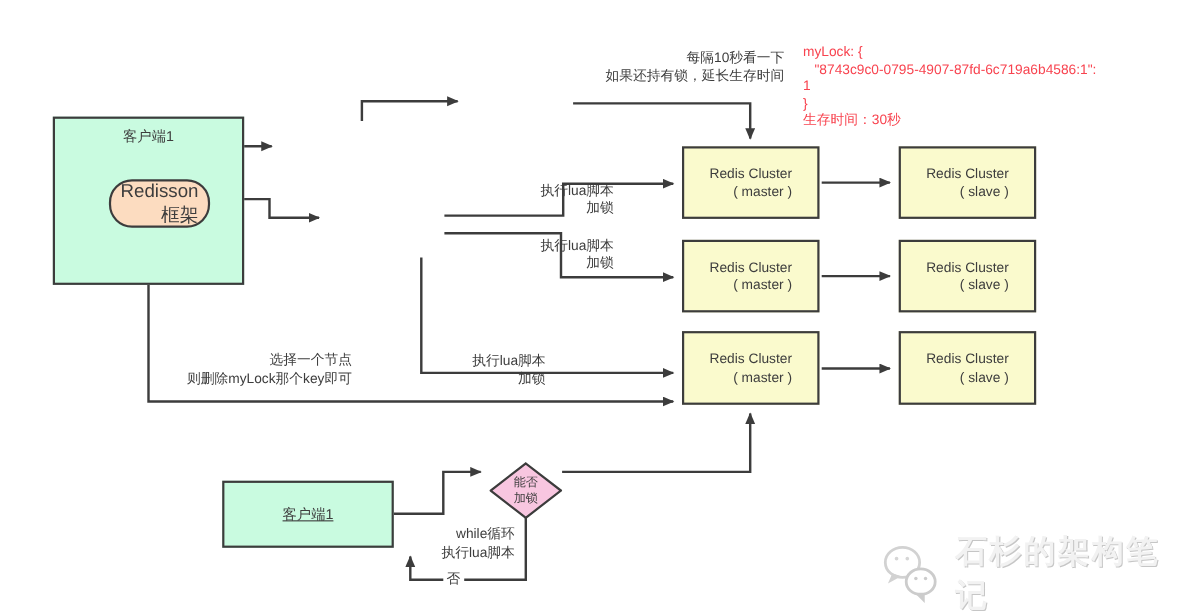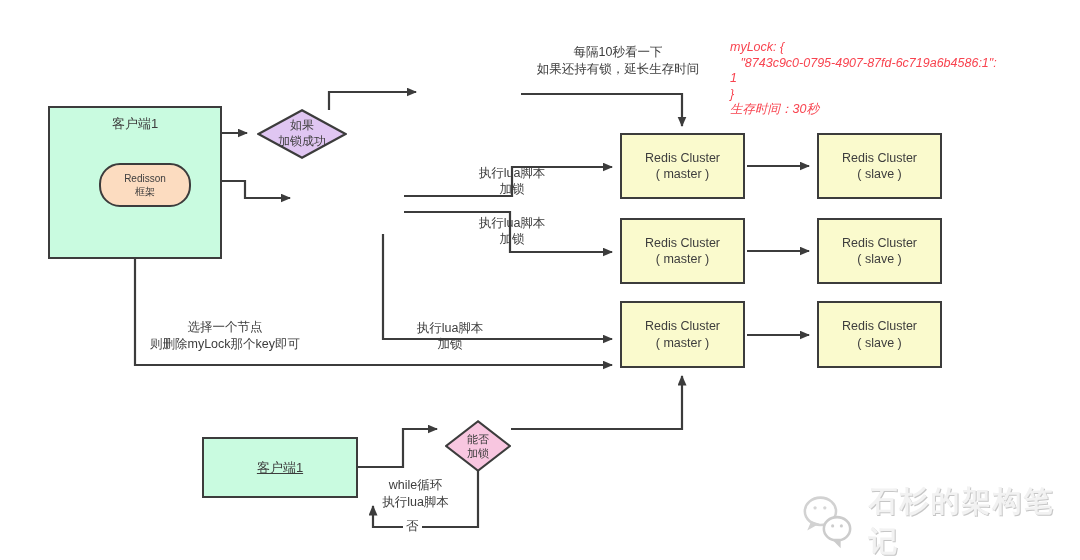--- a/index.html
+++ b/index.html
@@ -9,25 +9,25 @@
     color:#3d3d3d;overflow:hidden;
   }
   .abs{position:absolute;}
   svg.overlay{position:absolute;left:0;top:0;width:1080px;height:560px;pointer-events:none;}
   .edge{fill:none;stroke:var(--line,#3c3c3c);stroke-width:2.2px;}
   .node{
     position:absolute;border:2px solid var(--line,#3c3c3c);
     display:flex;align-items:center;justify-content:center;
     box-sizing:border-box;
   }
-  .ml{white-space:pre-line;text-align:center;line-height:1.3;}
-  .pre{white-space:pre;font-style:italic;}
+  .ml{white-space:pre-line;text-align:right;line-height:1.3;}
+  .pre{white-space:pre;}
   .client{background:var(--client_green,#c9fbe0);text-decoration:underline;}
   .client-title{position:absolute;top:7px;left:0;right:0;text-align:center;font-size:13px;}
-  .redisson{background:var(--redisson_peach,#fcdcc0);font-size:10px;border-radius:21px;}
+  .redisson{background:var(--redisson_peach,#fcdcc0);font-size:17px;border-radius:21px;}
   .watchdog{background:var(--watchdog_green,#e5f6c5);font-size:13px;}
   .redisbox{background:var(--redis_yellow,#fafacd);font-size:12.5px;}
   .ellipse{
     position:absolute;border:2px solid var(--line,#3c3c3c);border-radius:50%;
     background:var(--ellipse_blue,#c5e2f7);
     display:flex;align-items:center;justify-content:center;font-size:12px;box-sizing:border-box;
   }
   .diamond{position:absolute;}
   .diamond svg{position:absolute;left:0;top:0;width:100%;height:100%;}
   .diamond polygon{stroke:var(--line,#3c3c3c);stroke-width:2.5;}
@@ -73,27 +73,20 @@
 
   <div class="node client" style="left:48px;top:106px;width:174px;height:153px">
     <span class="client-title">客户端1</span>
   </div>
 
   <div class="node redisson ml" style="left:99px;top:163px;width:92px;height:44px">
     <span class="ml">Redisson
 框架</span>
   </div>
 
-  <div class="diamond" style="left:257px;top:109px;width:90px;height:50px">
-    <svg viewBox="0 0 100 60" preserveAspectRatio="none">
-      <polygon class="dfill1" points="50,1.5 98.5,30 50,58.5 1.5,30"></polygon>
-    </svg>
-    <span class="dtext ml">如果
-加锁成功</span>
-  </div>
 
 
 
   <div class="node redisbox" style="left:620px;top:133px;width:125px;height:66px">
     <span class="ml">Redis Cluster
 ( master )</span>
   </div>
   <div class="node redisbox" style="left:817px;top:133px;width:125px;height:66px">
     <span class="ml">Redis Cluster
 ( slave )</span>

